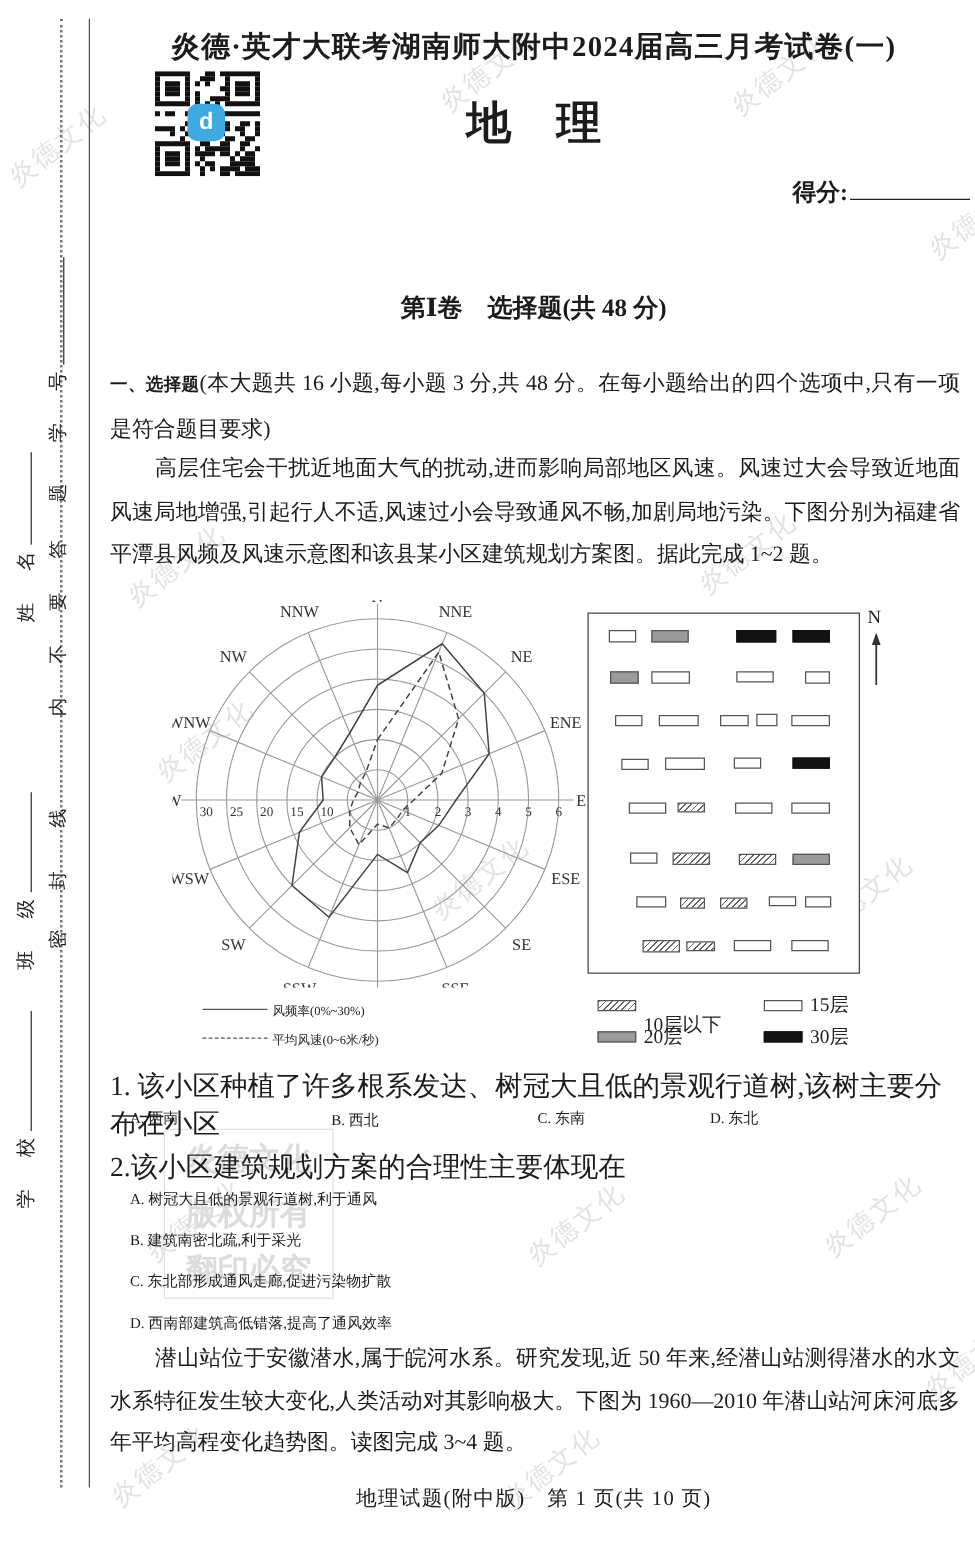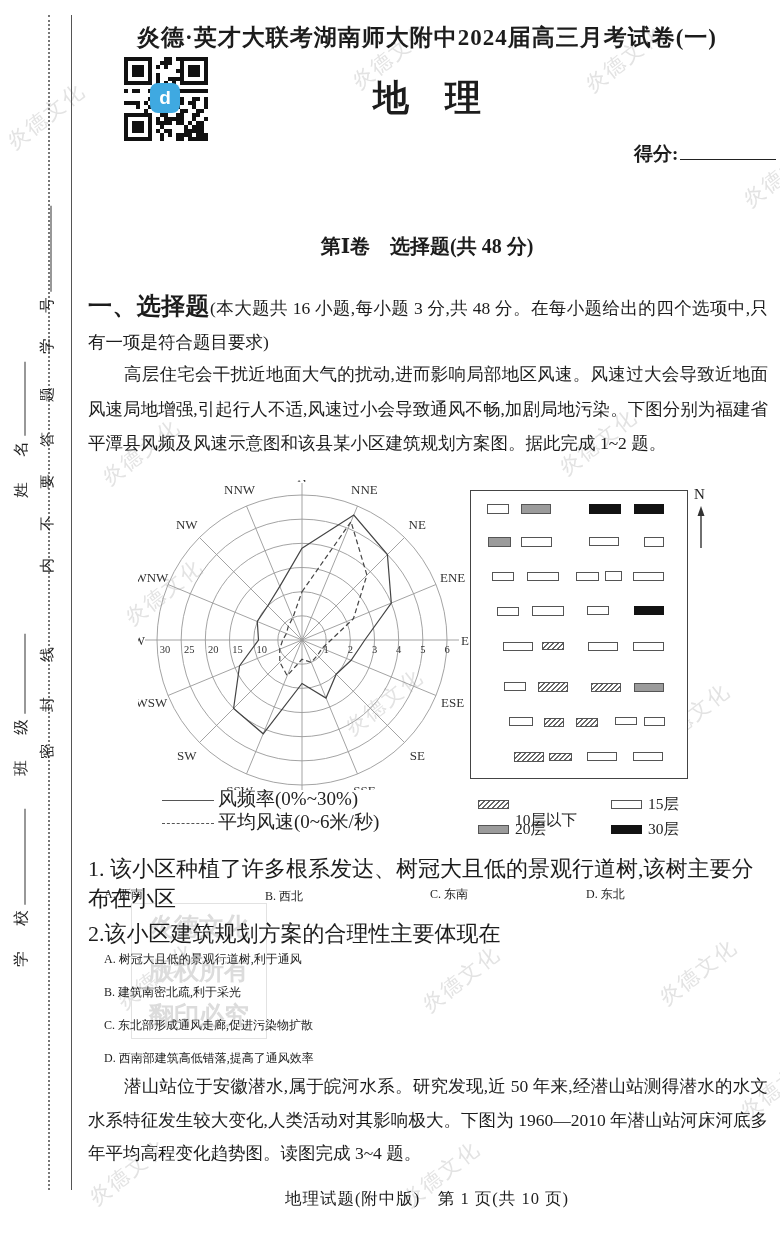--- a/index.html
+++ b/index.html
@@ -14,30 +14,30 @@
   .blank{display:inline-block;border-bottom:1.3px solid #333;height:4px;}
   .v-char{position:absolute;transform:rotate(-90deg);font-size:15px;color:#222;width:16px;text-align:center;}
   
   .header-title{left:88px;top:22px;width:678px;text-align:center;font-size:23px;font-weight:bold;letter-spacing:1px;}
   .subject-title{left:88px;top:74px;width:678px;text-align:center;font-size:36px;font-weight:bold;}
   .score{left:634px;top:141px;font-size:19px;font-weight:bold;}
   .score-line{display:inline-block;width:96px;border-bottom:1.6px solid #222;height:5px;margin-left:2px;}
   .intro{left:88px;top:180px;width:678px;font-size:17px;text-indent:24px;}
   .part1{left:88px;top:233px;width:678px;text-align:center;font-size:20px;font-weight:bold;}
   .sec-intro{left:88px;top:289px;width:680px;font-size:17.5px;line-height:34px;text-align:justify;}
-  .sec-intro b{font-size:24px;}
+  .sec-intro b{font-size:14px;}
   .passage{width:680px;font-size:17.5px;line-height:34.5px;text-align:justify;text-indent:36px;}
   .p1{left:88px;top:357px;}
   .p2{left:88px;top:1070px;line-height:33.5px;}
   
   .qline{left:88px;width:684px;font-size:22px;}
   .opt{position:absolute;font-size:12px;white-space:nowrap;}
   
   .rose-svg{left:138px;top:480px;}
-  .rose-legend{position:absolute;font-size:19px;white-space:nowrap;color:#222;}
+  .rose-legend{position:absolute;font-size:10px;white-space:nowrap;color:#222;margin-top:16px;}
   .sw-line{display:inline-block;width:52px;border-top:1.4px solid #555;vertical-align:4px;margin-right:4px;}
   .sw-dash{display:inline-block;width:52px;border-top:1.6px dashed #555;vertical-align:4px;margin-right:4px;}
   .plan-box{left:470px;top:490px;width:216px;height:287px;border:1.4px solid #444;background:#fff;}
   .bldg{position:absolute;box-sizing:border-box;}
   .b-white{background:#fff;border:1.3px solid #555;}
   .b-gray{background:#9b9b9b;border:1.3px solid #555;}
   .b-black{background:#121212;border:1.3px solid #121212;}
   .b-hatch{border:1.1px solid #555;background-color:#fff;
      background-image:repeating-linear-gradient(135deg,#666 0,#666 1px,transparent 1px,transparent 3.5px);}
   .north{left:694px;top:486px;font-size:15px;color:#222;}
@@ -467,21 +467,21 @@
     </div>
     <div class="opt" style="left:104px;top:886px;">
       <span>A.</span> <span>西南</span>
     </div>
     <div class="opt" style="left:265px;top:888px;">
       <span>B.</span> <span>西北</span>
     </div>
     <div class="opt" style="left:430px;top:886px;">
       <span>C.</span> <span>东南</span>
     </div>
-    <div class="opt" style="left:586px;top:886px;">
+    <div class="opt" style="left:568px;top:886px;">
       <span>D.</span> <span>东北</span>
     </div>
 
     <div class="abs qline" style="top:919px;">
       <span>2.</span><span>该小区建筑规划方案的合理性主要体现在</span>
     </div>
     <div class="opt" style="left:104px;top:951px;">
       <span>A.</span> <span>树冠大且低的景观行道树,利于通风</span>
     </div>
     <div class="opt" style="left:104px;top:984px;">

